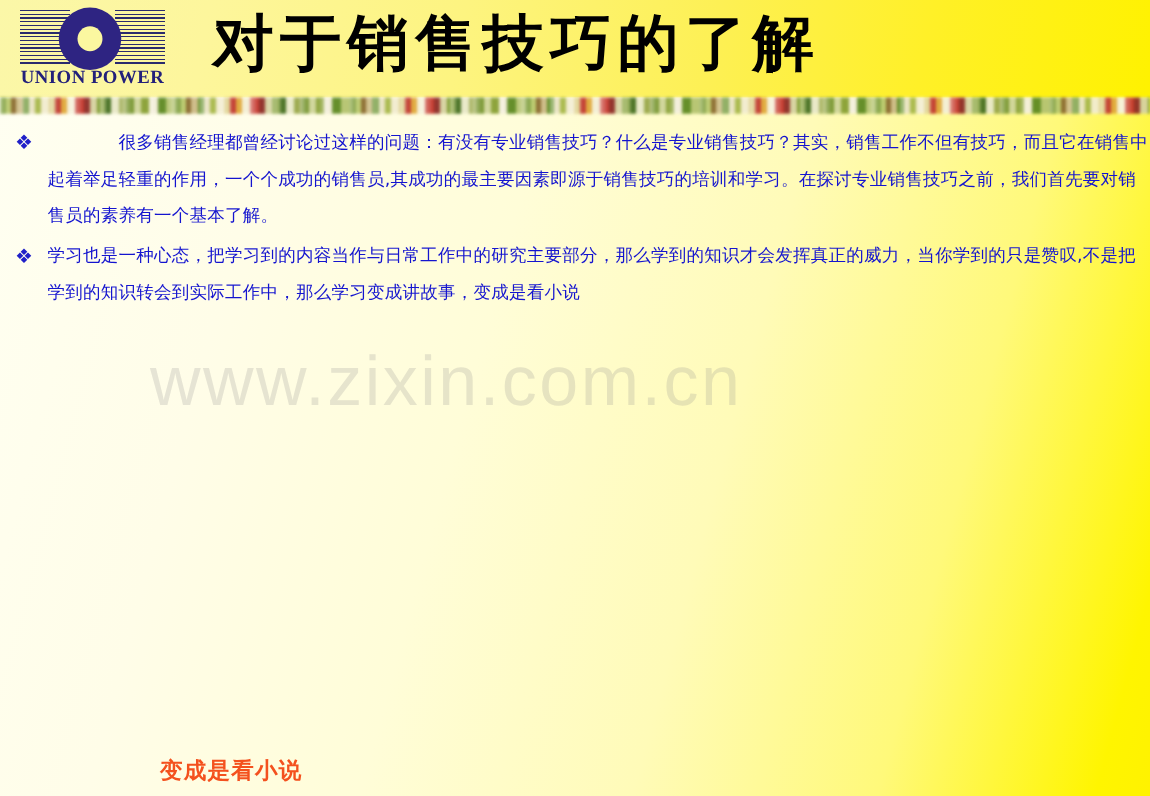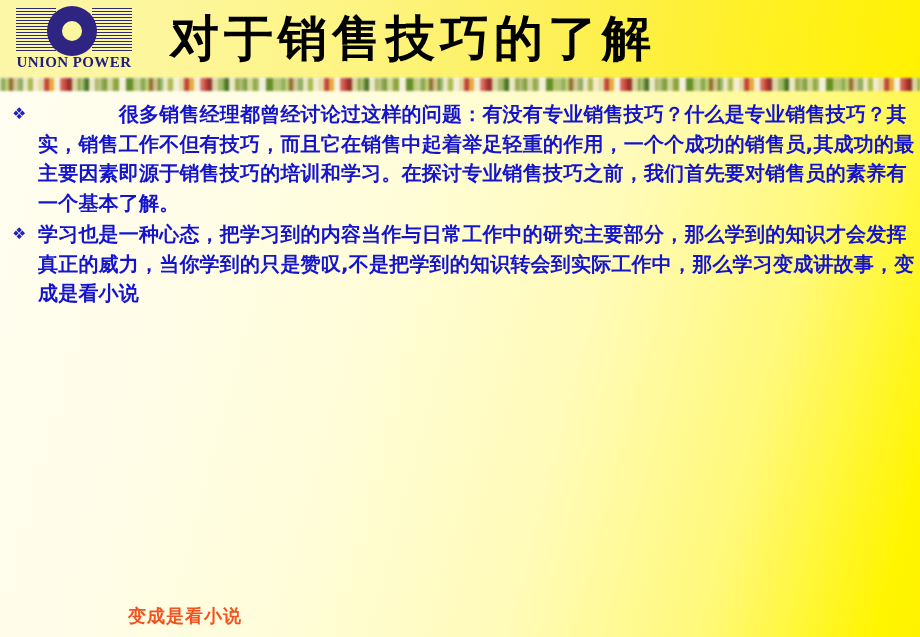--- a/index.html
+++ b/index.html
@@ -97,21 +97,21 @@
     letter-spacing: 0.4px;
     color: #23207a;
     white-space: nowrap;
   }
 
   .slide-title {
     position: absolute;
     left: 170px;
     top: 2px;
     width: 700px;
-    font-family: Liberation Sans, sans-serif;
+    font-family: Liberation Mono, monospace;
     font-weight: bold;
     font-size: 49px;
     line-height: 72px;
     letter-spacing: 5px;
     color: #000000;
     white-space: nowrap;
   }
 
   
   .band {
@@ -197,22 +197,22 @@
     top: 5px;
     width: 18px;
     height: 18px;
     color: #2020c8;
     font-family: "DejaVu Sans", sans-serif;
     font-size: 16px;
     line-height: 18px;
   }
   .bullet-text {
     font-family: "DejaVu Sans", "Liberation Sans", sans-serif;
-    font-weight: bold;
-    font-size: 20px;
+    font-weight: normal;
+    font-size: 14px;
     line-height: 29.5px;
     color: #1414cf;
     letter-spacing: 0.2px;
     white-space: pre-wrap;
   }
 
   
   .footer-text {
     position: absolute;
     left: 128px;
@@ -241,20 +241,21 @@
       <div class="logo-text">UNION POWER</div>
     </div>
 
     <div class="slide-title">对于销售技巧的了解</div>
   </div>
 
   <div class="band">
     <div class="band-blur"></div>
   </div>
 
+  <div class="watermark">www.zixin.com.cn</div>
 
   <div class="body-area">
 
     <div class="bullet-block">
       <span class="bullet-marker">❖</span>
       <div class="bullet-text">　　　　很多销售经理都曾经讨论过这样的问题：有没有专业销售技巧？什么是专业销售技巧？其实，销售工作不但有技巧，而且它在销售中起着举足轻重的作用，一个个成功的销售员,其成功的最主要因素即源于销售技巧的培训和学习。在探讨专业销售技巧之前，我们首先要对销售员的素养有一个基本了解。</div>
     </div>
 
     <div class="bullet-block">
       <span class="bullet-marker">❖</span>

